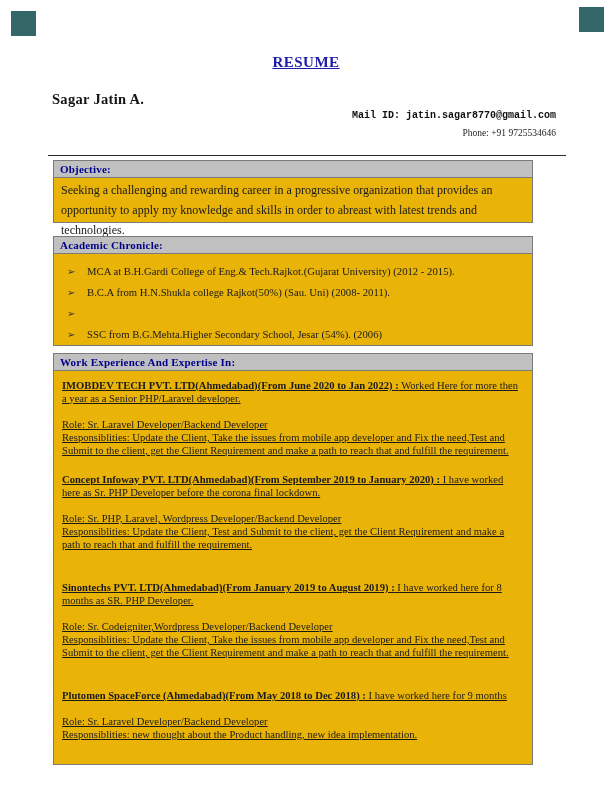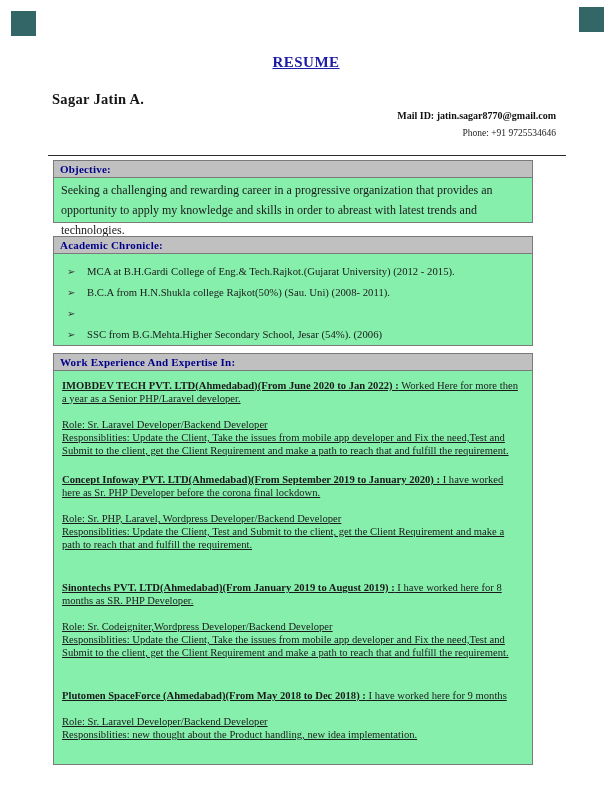--- a/index.html
+++ b/index.html
@@ -15,31 +15,31 @@
     position:absolute;top:54px;left:0;width:612px;text-align:center;
     font-size:15px;font-weight:bold;color:#1b1ba6;text-decoration:underline;
     letter-spacing:0.5px;
   }
   .name{
     position:absolute;top:91px;left:52px;
     font-size:14.5px;font-weight:bold;color:#141414;letter-spacing:0.3px;
   }
   .mail{
     position:absolute;top:110px;right:64px;
-    font-family:Liberation Serif, serif;font-size:10px;font-weight:bold;color:#111;
+    font-family:Liberation Mono, monospace;font-size:10px;font-weight:bold;color:#111;
   }
   .phone{
     position:absolute;top:128px;right:64px;
     font-family:Liberation Serif, serif;font-size:9.5px;color:#222;
   }
   .rule{position:absolute;top:155px;left:48px;width:518px;border-top:1.5px solid #2b2b2b;}
 
   .box{
     position:absolute;left:53px;width:480px;box-sizing:border-box;
-    border:1px solid #7a7a7a;background:#86efac;
+    border:1px solid #7a7a7a;background:#eab308;
   }
   .bar{
     background:#c0c0c0;border-bottom:1px solid #7a7a7a;box-sizing:border-box;
     height:17px;line-height:13px;padding:2px 6px;
     font-size:11px;font-weight:bold;color:#00008B;letter-spacing:0.2px;
   }
   .box-objective{top:160px;height:63px;}
   .objective-body{padding:2px 7px 0 7px;font-size:12px;line-height:20px;color:#1a1a1a;}
 
   .box-academic{top:236px;height:110px;}

